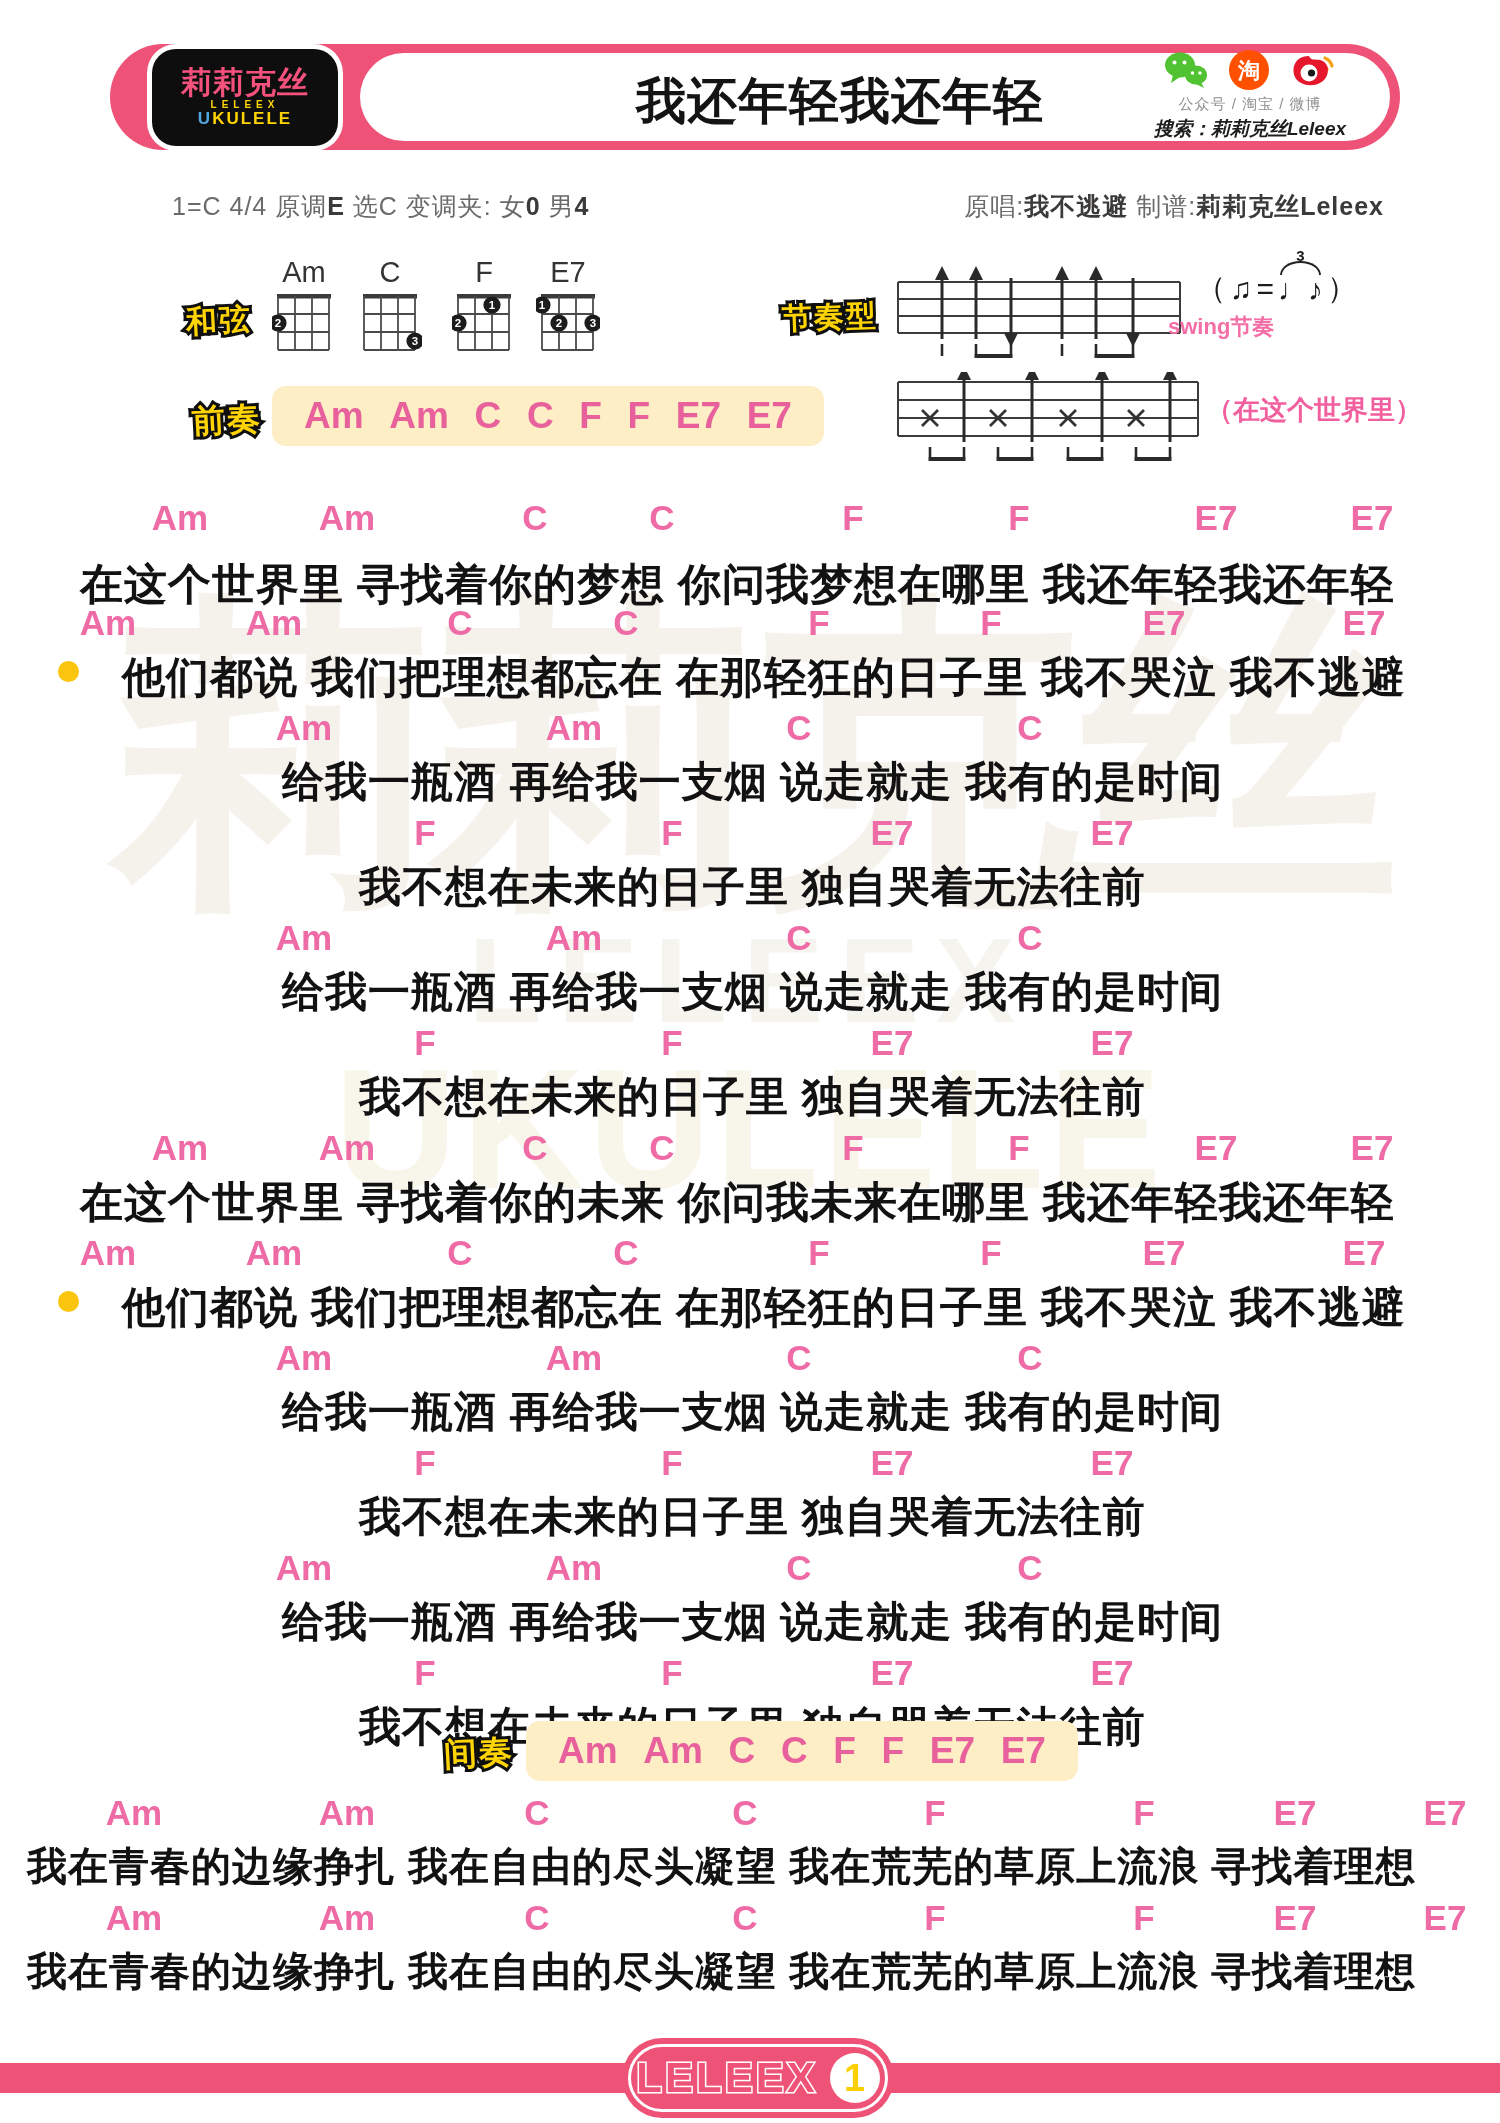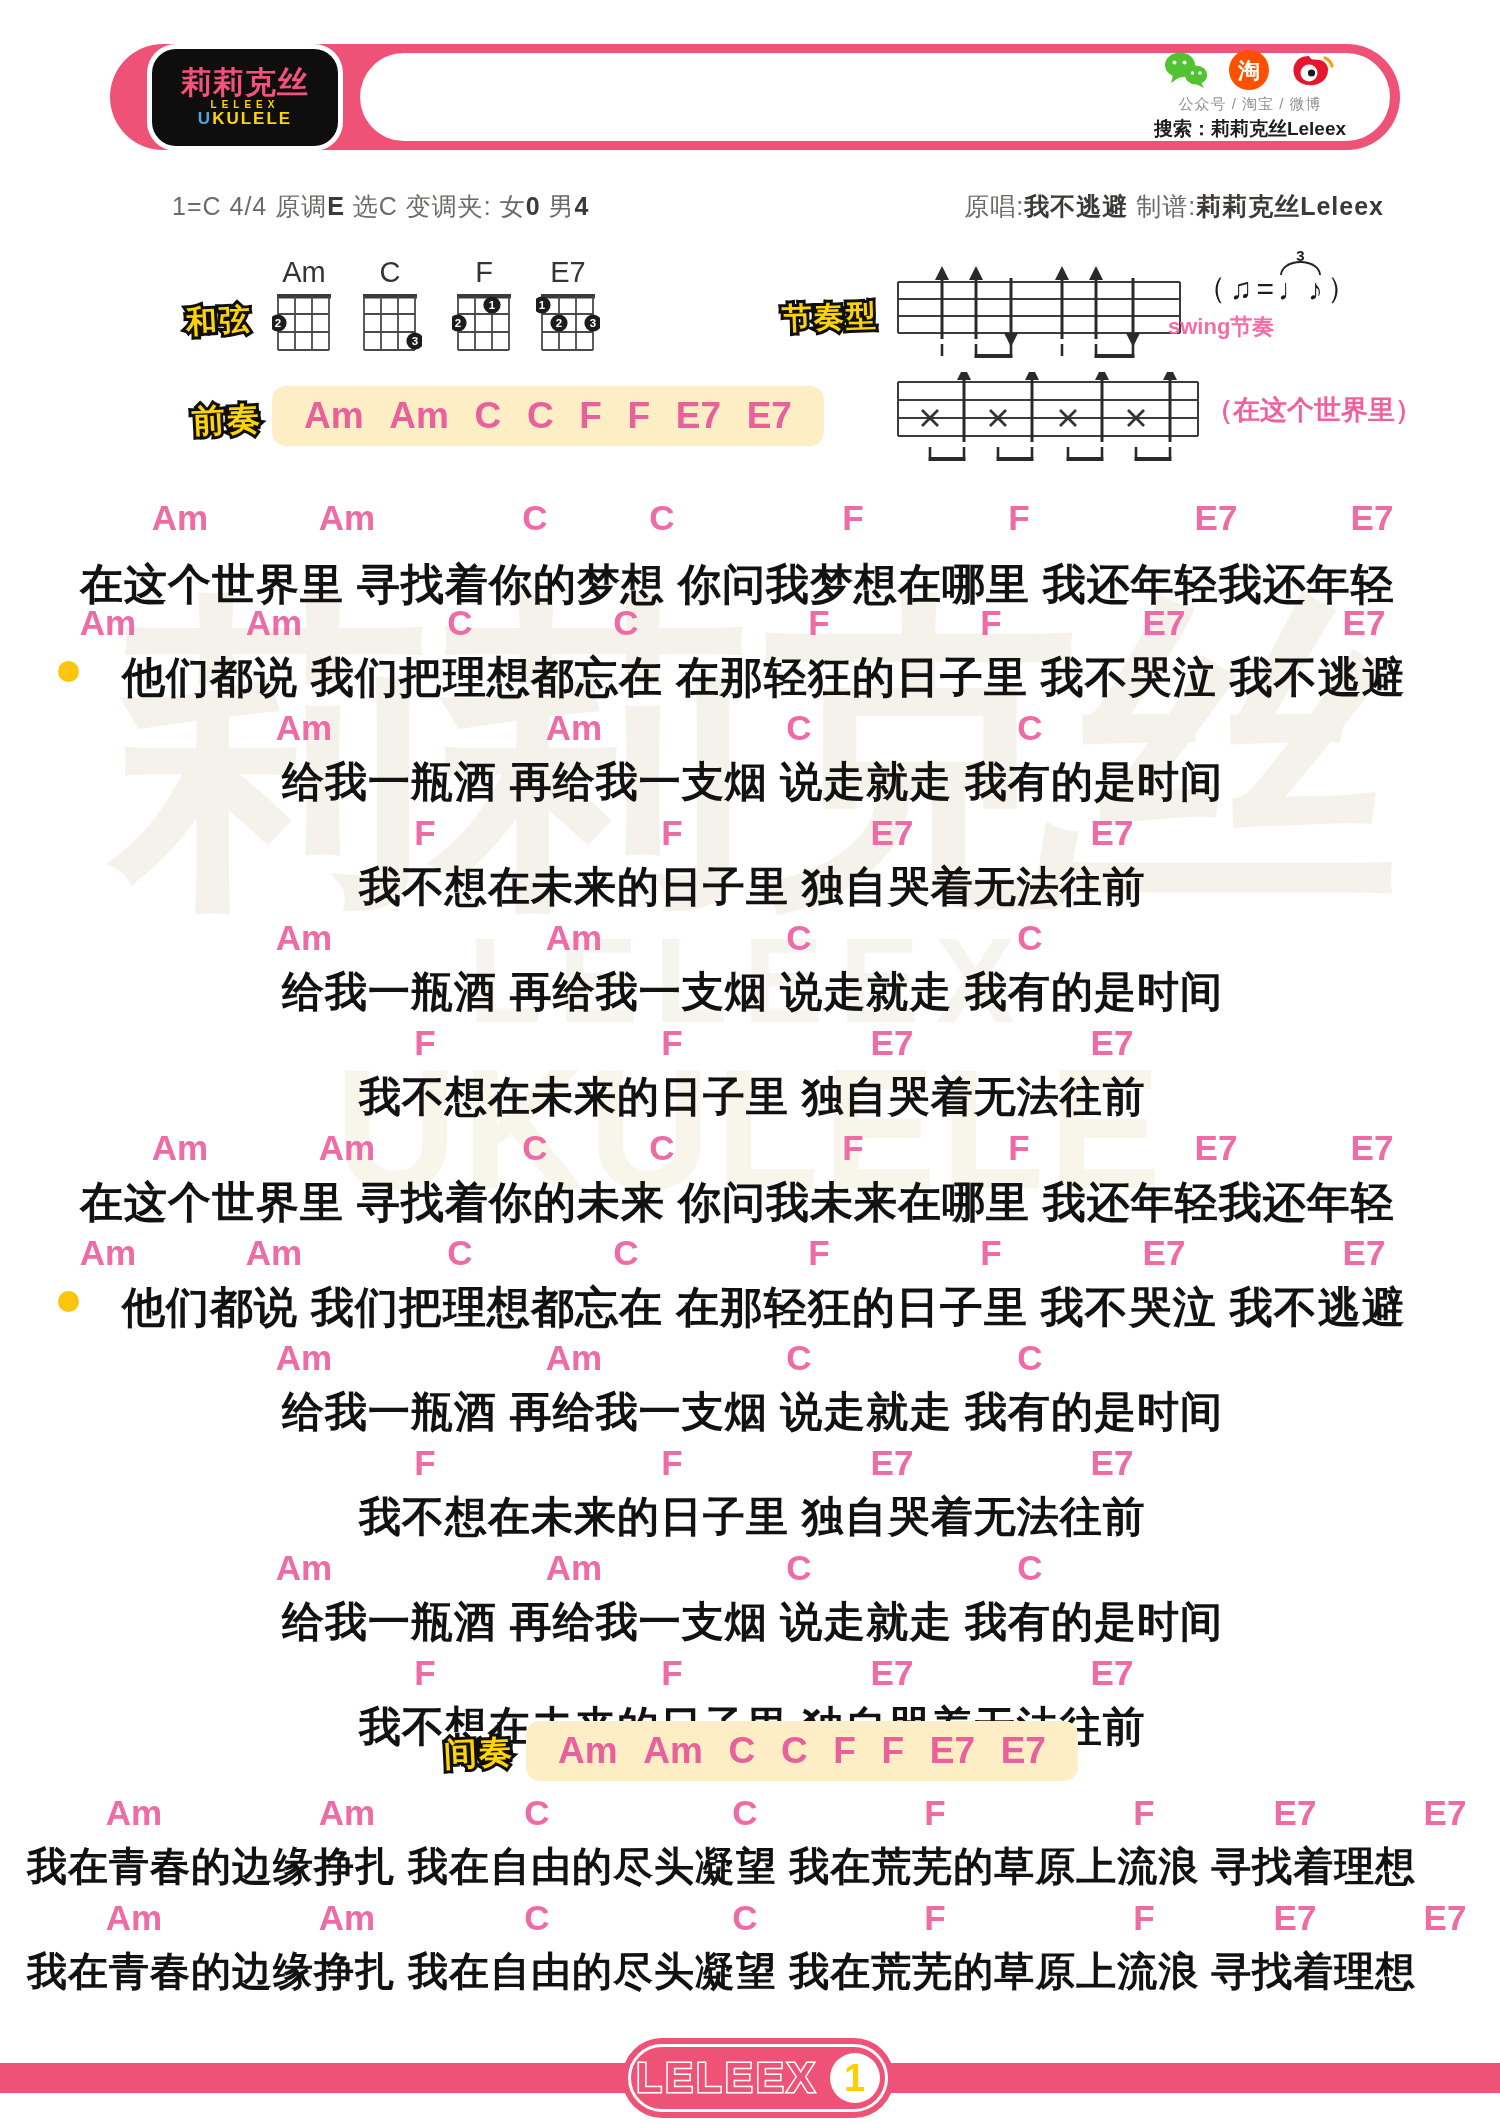--- a/index.html
+++ b/index.html
@@ -17,21 +17,21 @@
   .logo{position:absolute;left:42px;top:5px;width:186px;height:97px;background:#0e0e0e;border-radius:24px;
         box-shadow:0 0 0 5px #fff;z-index:2;display:flex;flex-direction:column;align-items:center;justify-content:center;line-height:1.05;}
   .logo-l1{font-size:31px;font-weight:900;color:#f4517c;letter-spacing:1px;}
   .logo-l2{font-size:10px;font-weight:900;color:#ffd405;letter-spacing:5px;}
   .logo-l3{font-size:17px;font-weight:900;color:#ffd405;letter-spacing:2px;}
   .logo-l3::first-letter{color:#4fa8e0;}
   .title{position:absolute;left:420px;top:24px;width:620px;text-align:center;font-size:50px;font-weight:900;color:#141414;letter-spacing:1px;z-index:3;}
   .social{position:absolute;right:30px;top:6px;width:240px;z-index:3;text-align:center;}
   .social-icons{display:flex;justify-content:center;align-items:center;gap:18px;height:44px;}
   .social-labels{font-size:15px;color:#8f8f8f;margin-top:1px;letter-spacing:1px;}
-  .social-search{font-size:19px;font-weight:700;color:#1d1d1d;margin-top:2px;}
+  .social-search{font-size:19px;font-weight:700;color:#1d1d1d;margin-top:2px;font-style:italic;}
   
   .meta-left{position:absolute;left:128px;top:190px;font-size:25px;color:#6c6a68;letter-spacing:1px;margin-left:44px;}
   .meta-right{position:absolute;right:116px;top:190px;font-size:25px;color:#6c6a68;letter-spacing:1px;}
   .seg-b{font-weight:700;color:#3c3a39;}
   
   .sticker{position:absolute;font-weight:900;color:#ffd405;letter-spacing:2px;
            -webkit-text-stroke:6px #0f0f0f;paint-order:stroke fill;}
   .st-hexian{left:186px;top:300px;font-size:31px;transform:rotate(-3deg);}
   .st-jiezou{left:782px;top:297px;font-size:30px;transform:rotate(-2deg);}
   .st-qianzou{left:192px;top:398px;font-size:33px;transform:rotate(-3deg);}
@@ -80,20 +80,21 @@
 
   <div class="content">
 
     <div class="header">
       <div class="header-white"></div>
       <div class="logo">
         <div class="logo-l1">莉莉克丝</div>
         <div class="logo-l2">LELEEX</div>
         <div class="logo-l3">UKULELE</div>
       </div>
+      <div class="title">我还年轻我还年轻</div>
       <div class="social">
         <div class="social-icons">
           <span>
             <svg width="46" height="40" viewBox="0 0 46 40">
               <ellipse cx="17" cy="15" rx="15" ry="12.5" fill="#51c332"></ellipse>
               <polygon points="10,25 8,33 17,27" fill="#51c332"></polygon>
               <circle cx="11.5" cy="12.5" r="2" fill="#fff"></circle>
               <circle cx="21.5" cy="12.5" r="2" fill="#fff"></circle>
               <ellipse cx="33" cy="25" rx="11" ry="9.5" fill="#51c332"></ellipse>
               <polygon points="38,32 41,38 33,34" fill="#51c332"></polygon>

